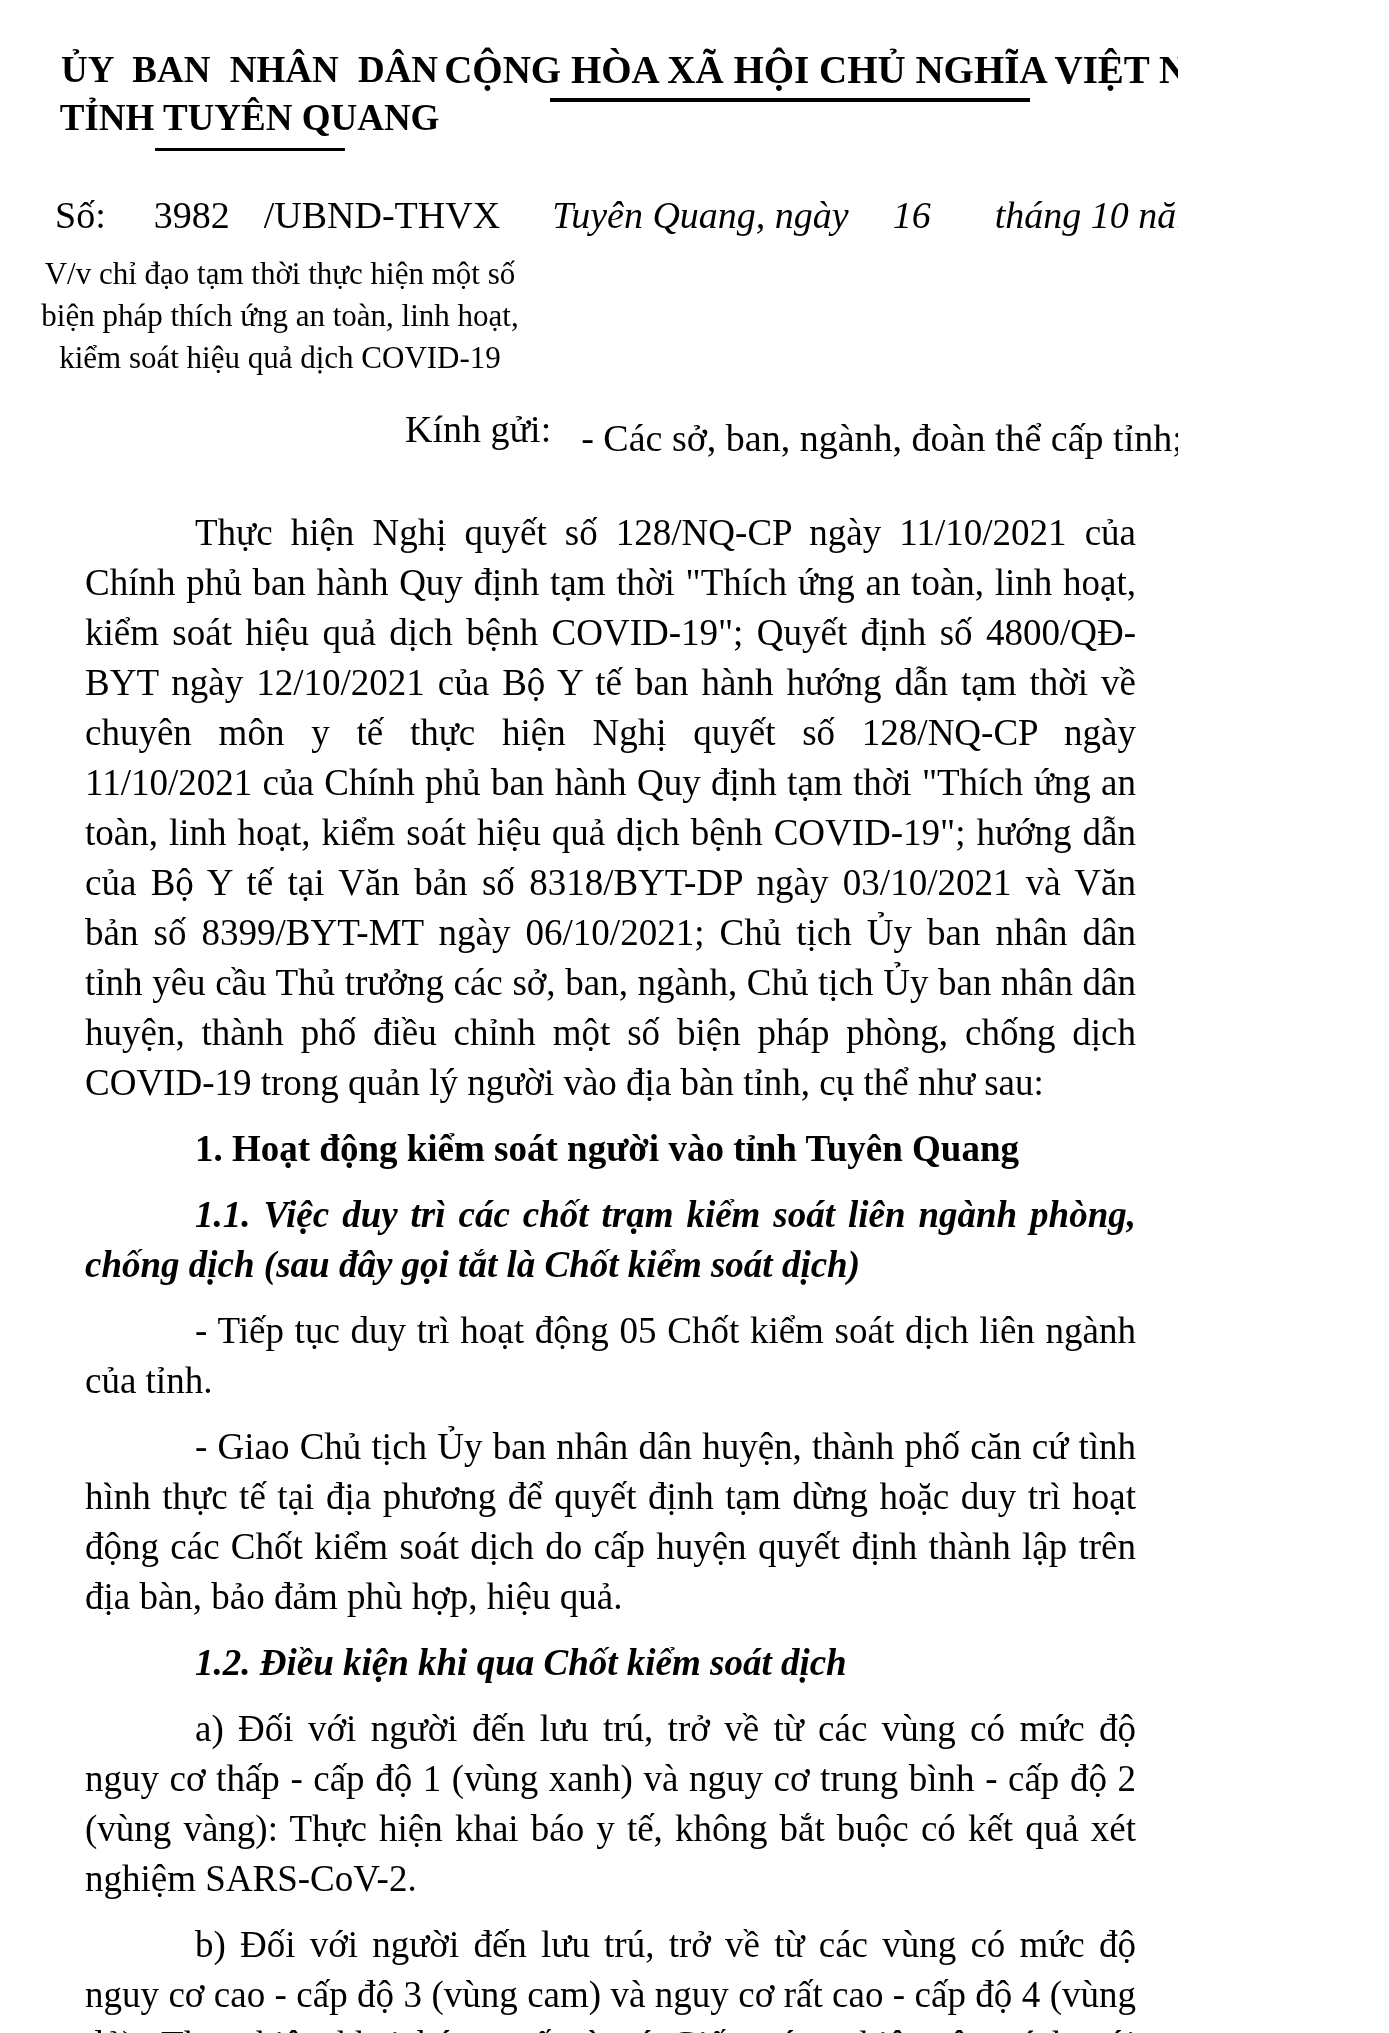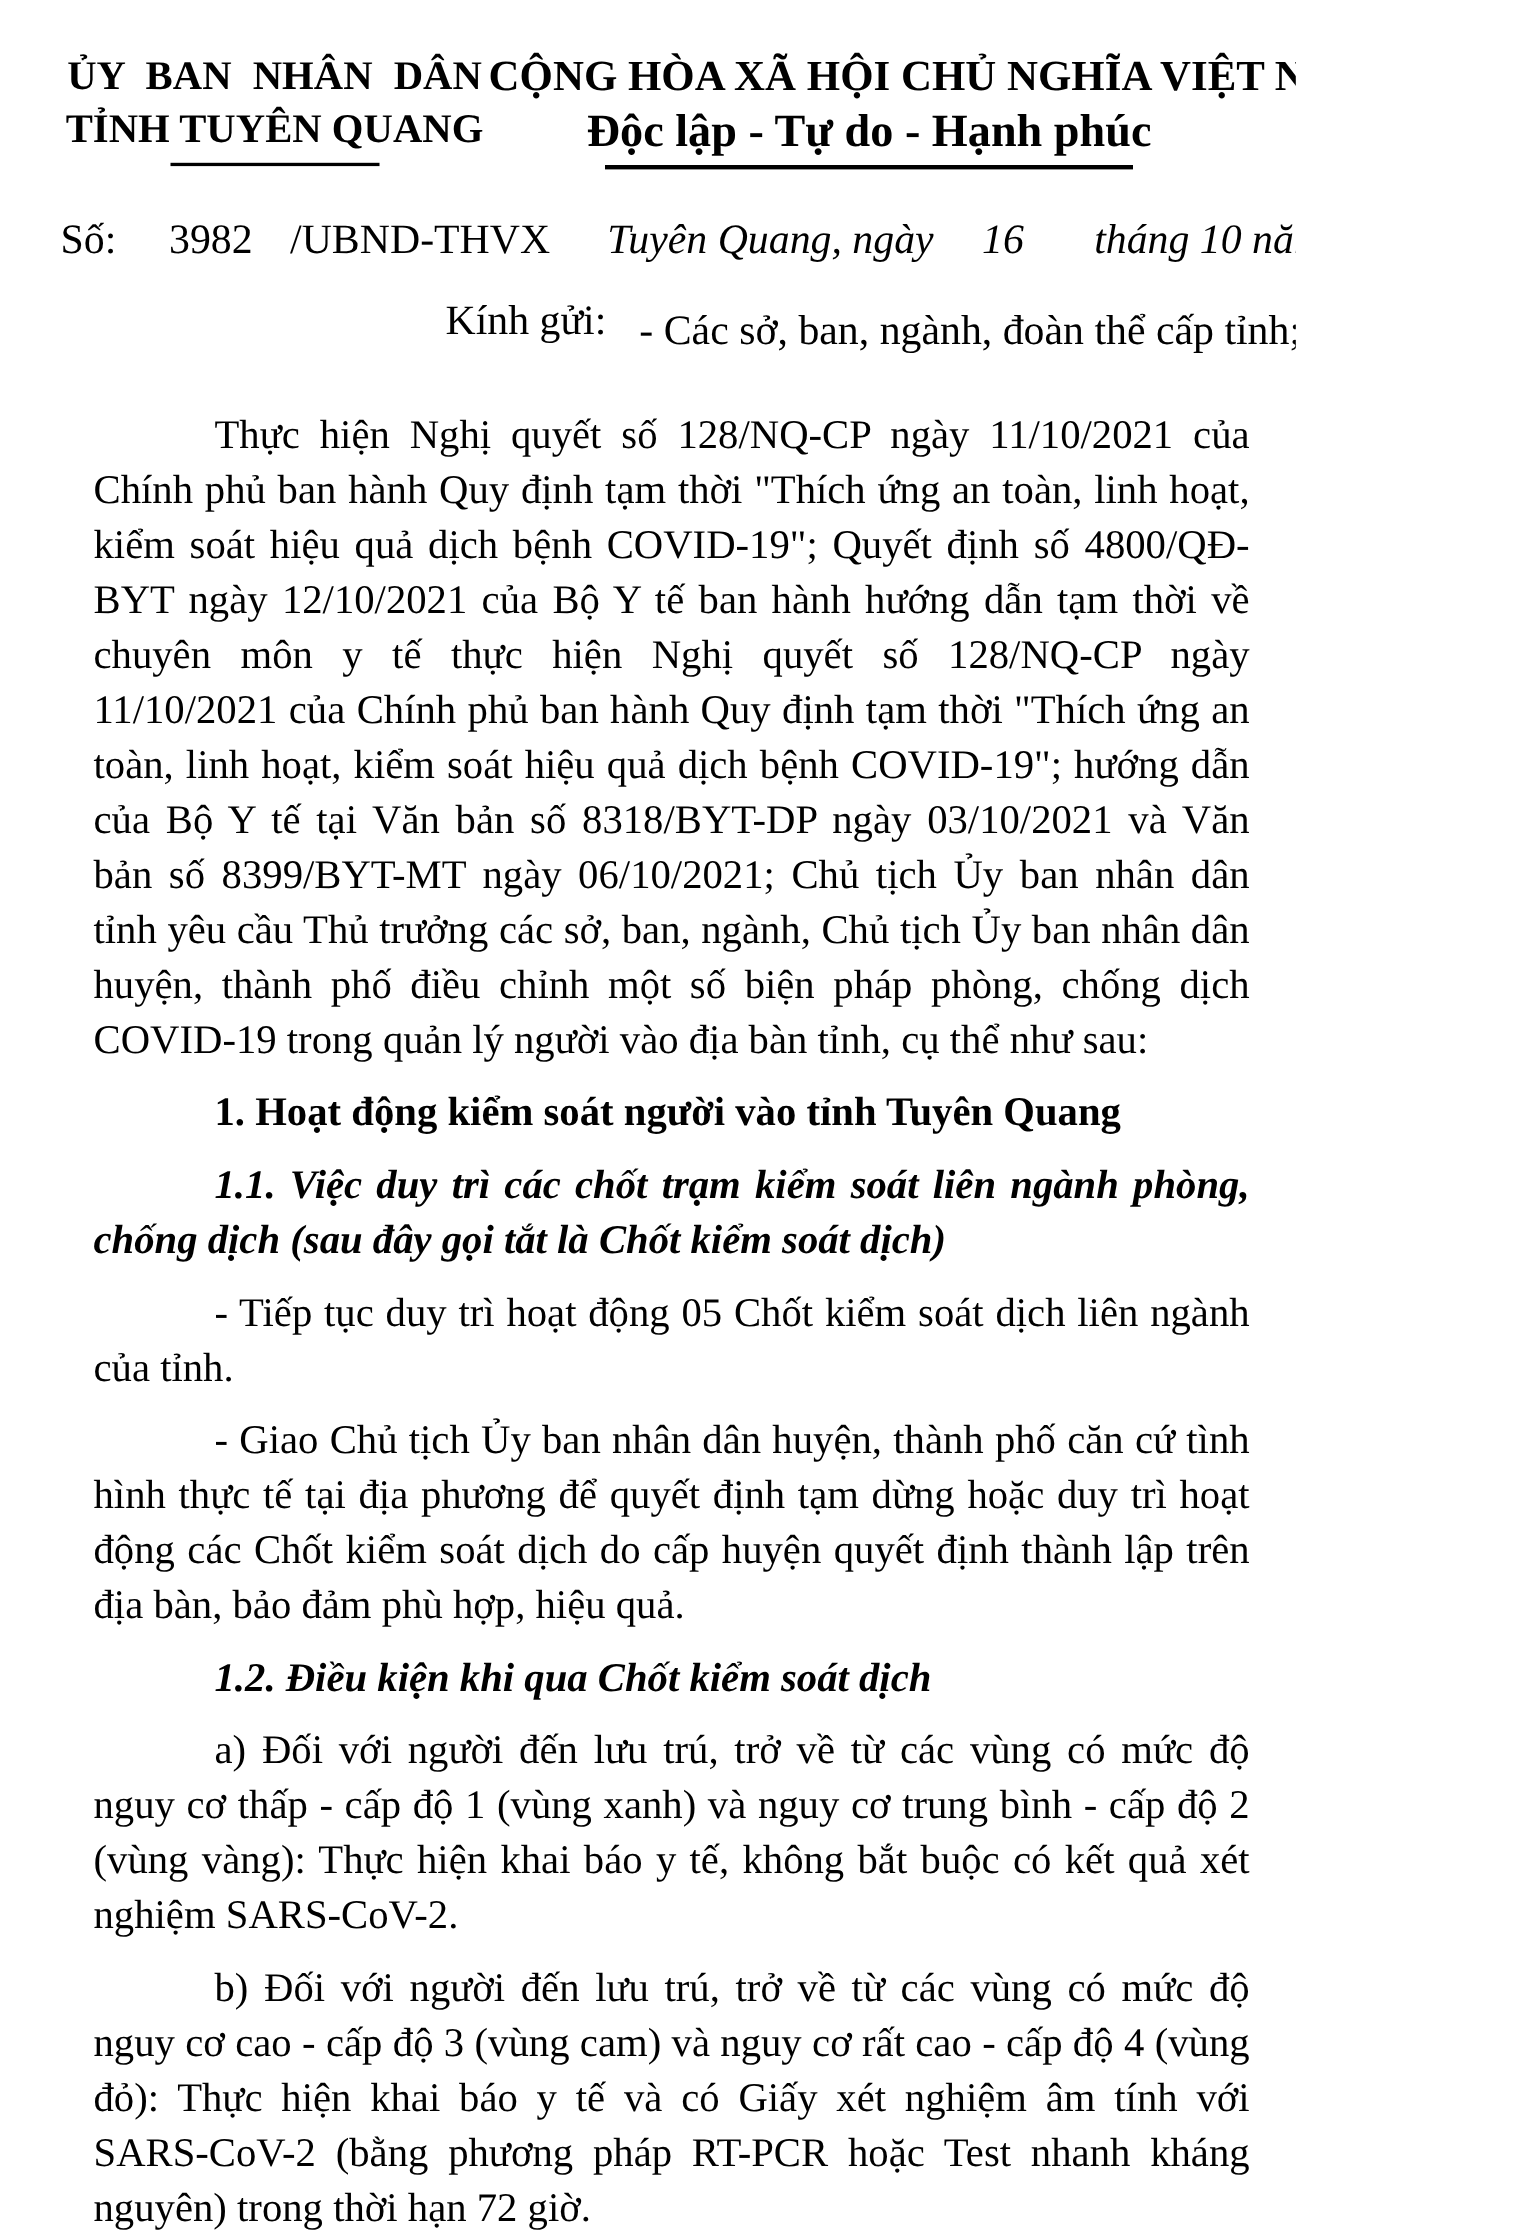--- a/index.html
+++ b/index.html
@@ -135,34 +135,38 @@
 <div class="page">
 
   <div class="header-row">
     <div class="header-left">
       <div class="org-line spaced">ỦY BAN NHÂN DÂN</div>
       <div class="org-line">TỈNH TUYÊN QUANG</div>
       <div class="rule-left"></div>
     </div>
     <div class="header-right">
       <div class="national-line">CỘNG HÒA XÃ HỘI CHỦ NGHĨA VIỆT NAM</div>
-      <div class="motto-line">Độc lập - Tự do - Hạnh phúc</div>
       <div class="rule-right"></div>
     </div>
   </div>
 
   <div class="meta-row">
     <div class="doc-number">
       <span>Số:</span><span class="num">3982</span><span class="suffix">/UBND-THVX</span>
     </div>
     <div class="place-date">
       <span>Tuyên Quang, ngày</span><span class="day">16</span><span class="rest">tháng 10 năm 2021</span>
     </div>
   </div>
 
+  <div class="subject">
+    <div>V/v chỉ đạo tạm thời thực hiện một số</div>
+    <div>biện pháp thích ứng an toàn, linh hoạt,</div>
+    <div>kiểm soát hiệu quả dịch COVID-19</div>
+  </div>
 
   <div class="recipients-row">
     <div class="kinh-gui">Kính gửi:</div>
     <div class="recipient-list">
       <div class="recipient-item">- Các sở, ban, ngành, đoàn thể cấp tỉnh;</div>
     </div>
   </div>
 
   <div class="body-text">
     <p>Thực hiện Nghị quyết số 128/NQ-CP ngày 11/10/2021 của Chính phủ ban hành Quy định tạm thời "Thích ứng an toàn, linh hoạt, kiểm soát hiệu quả dịch bệnh COVID-19"; Quyết định số 4800/QĐ-BYT ngày 12/10/2021 của Bộ Y tế ban hành hướng dẫn tạm thời về chuyên môn y tế thực hiện Nghị quyết số 128/NQ-CP ngày 11/10/2021 của Chính phủ ban hành Quy định tạm thời "Thích ứng an toàn, linh hoạt, kiểm soát hiệu quả dịch bệnh COVID-19"; hướng dẫn của Bộ Y tế tại Văn bản số 8318/BYT-DP ngày 03/10/2021 và Văn bản số 8399/BYT-MT ngày 06/10/2021; Chủ tịch Ủy ban nhân dân tỉnh yêu cầu Thủ trưởng các sở, ban, ngành, Chủ tịch Ủy ban nhân dân huyện, thành phố điều chỉnh một số biện pháp phòng, chống dịch COVID-19 trong quản lý người vào địa bàn tỉnh, cụ thể như sau:</p>

